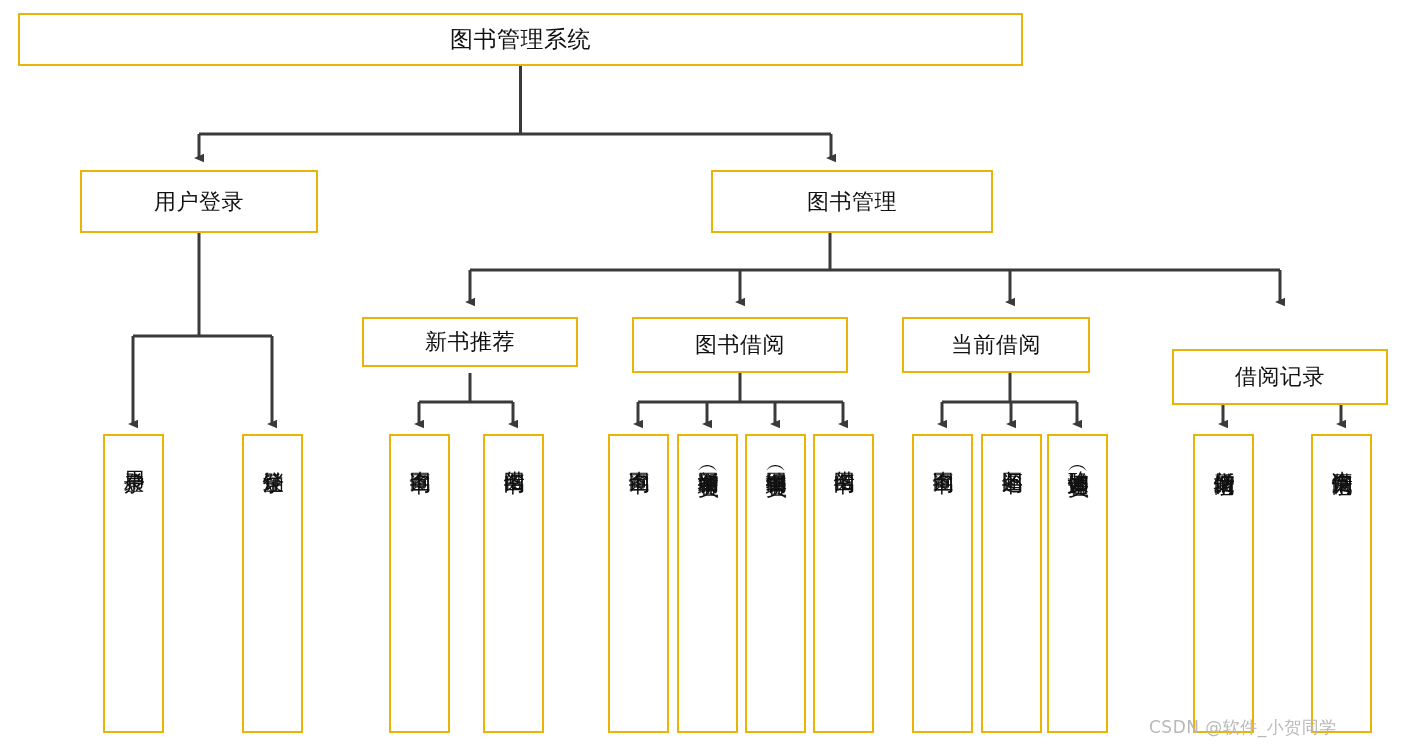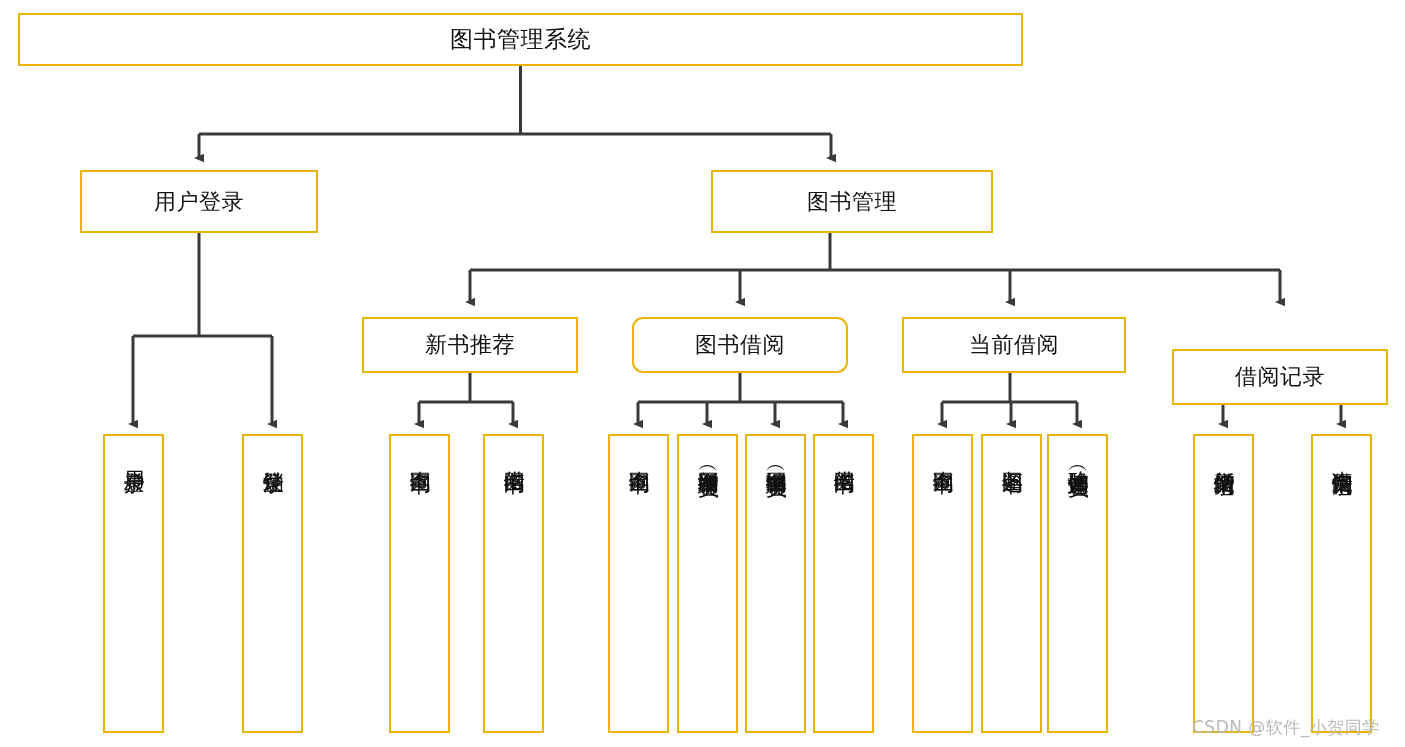--- a/index.html
+++ b/index.html
@@ -57,21 +57,21 @@
   .node.vert .label {
     writing-mode: vertical-rl;
     text-orientation: upright;
     font-size: 21px;
     line-height: 1.12;
     letter-spacing: 1px;
     white-space: pre;
   }
   .watermark {
     position: absolute;
-    left: 1192px;
+    left: 1149px;
     top: 716px;
     font-size: 17px;
     color: #b9b9b9;
     letter-spacing: 0.5px;
     white-space: pre;
     font-family: "DejaVu Sans", "Liberation Sans", sans-serif;
   }
 </style>
 </head>
 <body>
@@ -133,27 +133,27 @@
     <span class="label">图书管理系统</span>
   </div>
 
   <div class="node horiz" style="left:80px; top:170px; width:238px; height:63px;">
     <span class="label">用户登录</span>
   </div>
   <div class="node horiz" style="left:711px; top:170px; width:282px; height:63px;">
     <span class="label">图书管理</span>
   </div>
 
-  <div class="node horiz" style="left:362px; top:317px; width:216px; height:56px;">
+  <div class="node horiz" style="left:362px; top:317px; width:216px; height:50px;">
     <span class="label">新书推荐</span>
   </div>
-  <div class="node horiz" style="left:632px; top:317px; width:216px; height:56px;border-radius:11px;">
+  <div class="node horiz" style="left:632px; top:317px; width:216px; height:56px;">
     <span class="label">图书借阅</span>
   </div>
-  <div class="node horiz" style="left:902px; top:317px; width:224px; height:56px;">
+  <div class="node horiz" style="left:902px; top:317px; width:188px; height:56px;">
     <span class="label">当前借阅</span>
   </div>
   <div class="node horiz" style="left:1172px; top:317px; width:216px; height:56px;margin-top:32px;">
     <span class="label">借阅记录</span>
   </div>
 
   <div class="node vert" style="left:103px; top:434px; width:61px; height:299px;">
     <span class="label">用户登录</span>
   </div>
   <div class="node vert" style="left:242px; top:434px; width:61px; height:299px;">

